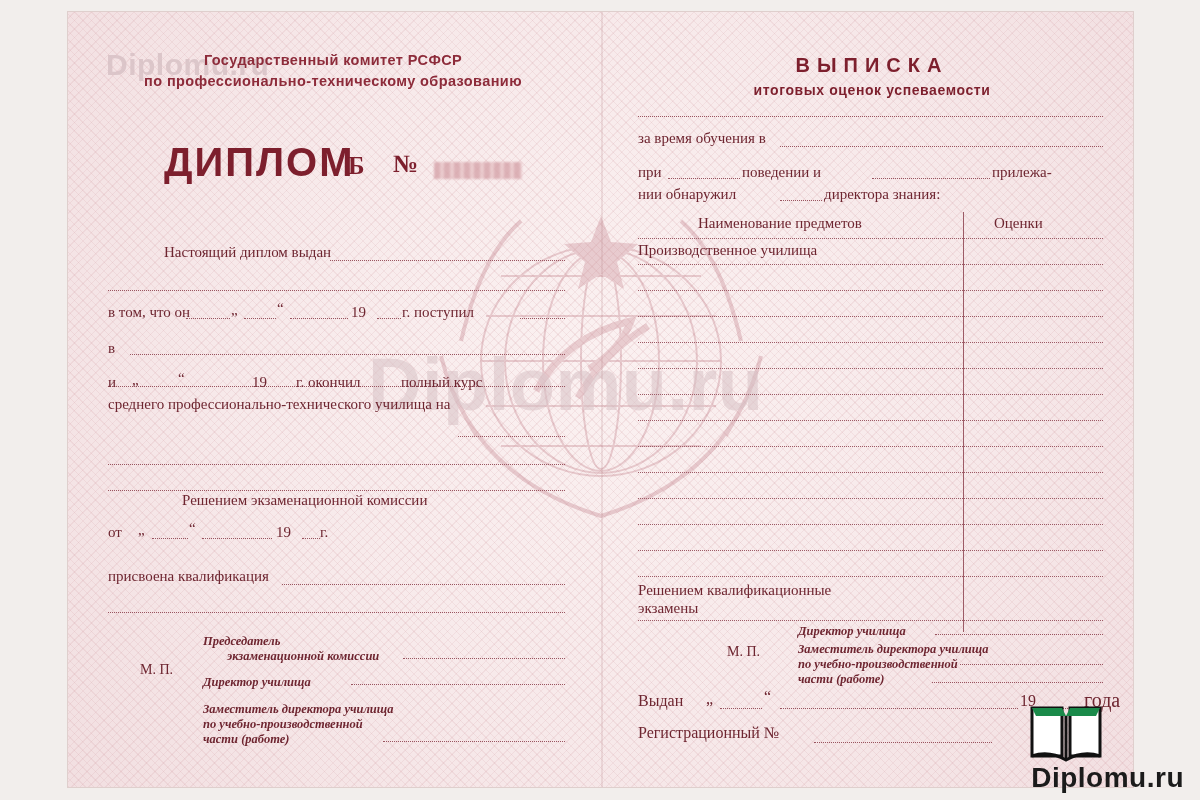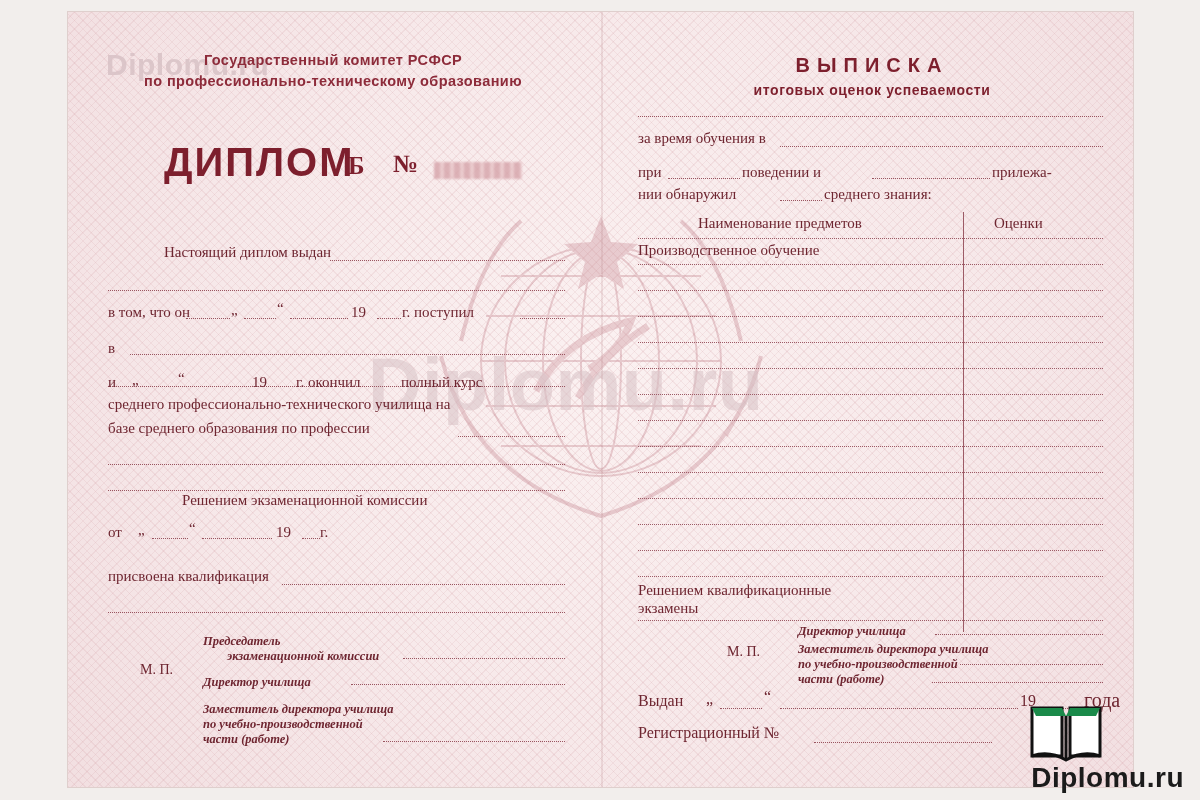--- a/index.html
+++ b/index.html
@@ -167,21 +167,20 @@
       <div class="abs rule" style="left:40px;top:374px;width:457px;"></div>
 
       <div class="abs txt" style="left:40px;top:362px;">и</div>
       <div class="abs txt" style="left:64px;top:360px;">„</div>
       <div class="abs txt" style="left:110px;top:358px;">“</div>
       <div class="abs txt" style="left:184px;top:362px;">19</div>
       <div class="abs txt" style="left:228px;top:362px;">г. окончил</div>
       <div class="abs txt" style="left:333px;top:362px;">полный курс</div>
 
       <div class="abs txt" style="left:40px;top:384px;">среднего профессионально-технического училища на</div>
-      <div class="abs txt" style="left:40px;top:408px;">базе среднего образования по профессии</div>
       <div class="abs rule" style="left:390px;top:424px;width:107px;"></div>
       <div class="abs rule" style="left:40px;top:452px;width:457px;"></div>
       <div class="abs rule" style="left:40px;top:478px;width:457px;"></div>
 
       <div class="abs txt" style="left:114px;top:480px;">Решением экзаменационной комиссии</div>
 
       <div class="abs txt" style="left:40px;top:512px;">от</div>
       <div class="abs txt" style="left:70px;top:510px;">„</div>
       <div class="abs rule" style="left:84px;top:526px;width:36px;"></div>
       <div class="abs txt" style="left:121px;top:508px;">“</div>
@@ -220,30 +219,30 @@
       <div class="abs rule" style="left:178px;top:134px;width:323px;"></div>
 
       <div class="abs txt" style="left:36px;top:152px;">при</div>
       <div class="abs rule" style="left:66px;top:166px;width:72px;"></div>
       <div class="abs txt" style="left:140px;top:152px;">поведении и</div>
       <div class="abs rule" style="left:270px;top:166px;width:118px;"></div>
       <div class="abs txt" style="left:390px;top:152px;">прилежа-</div>
 
       <div class="abs txt" style="left:36px;top:174px;">нии обнаружил</div>
       <div class="abs rule" style="left:178px;top:188px;width:42px;"></div>
-      <div class="abs txt" style="left:222px;top:174px;">среднего знания:</div>
+      <div class="abs txt" style="left:222px;top:174px;">директора знания:</div>
 
       <div class="abs" style="left:36px;top:200px;width:465px;height:420px;">
         <div class="abs tblhdr" style="left:60px;top:3px;">Наименование предметов</div>
         <div class="abs tblhdr" style="left:356px;top:3px;">Оценки</div>
 
         <div class="line-row" style="top:26px;"></div>
         <div class="vline" style="left:325px;top:0;height:420px;"></div>
 
-        <div class="abs txt" style="left:0px;top:30px;">Производственное обучение</div>
+        <div class="abs txt" style="left:0px;top:30px;">Производственное училища</div>
 
         <div class="line-row" style="top:52px;"></div>
         <div class="line-row" style="top:78px;"></div>
         <div class="line-row" style="top:104px;"></div>
         <div class="line-row" style="top:130px;"></div>
         <div class="line-row" style="top:156px;"></div>
         <div class="line-row" style="top:182px;"></div>
         <div class="line-row" style="top:208px;"></div>
         <div class="line-row" style="top:234px;"></div>
         <div class="line-row" style="top:260px;"></div>

